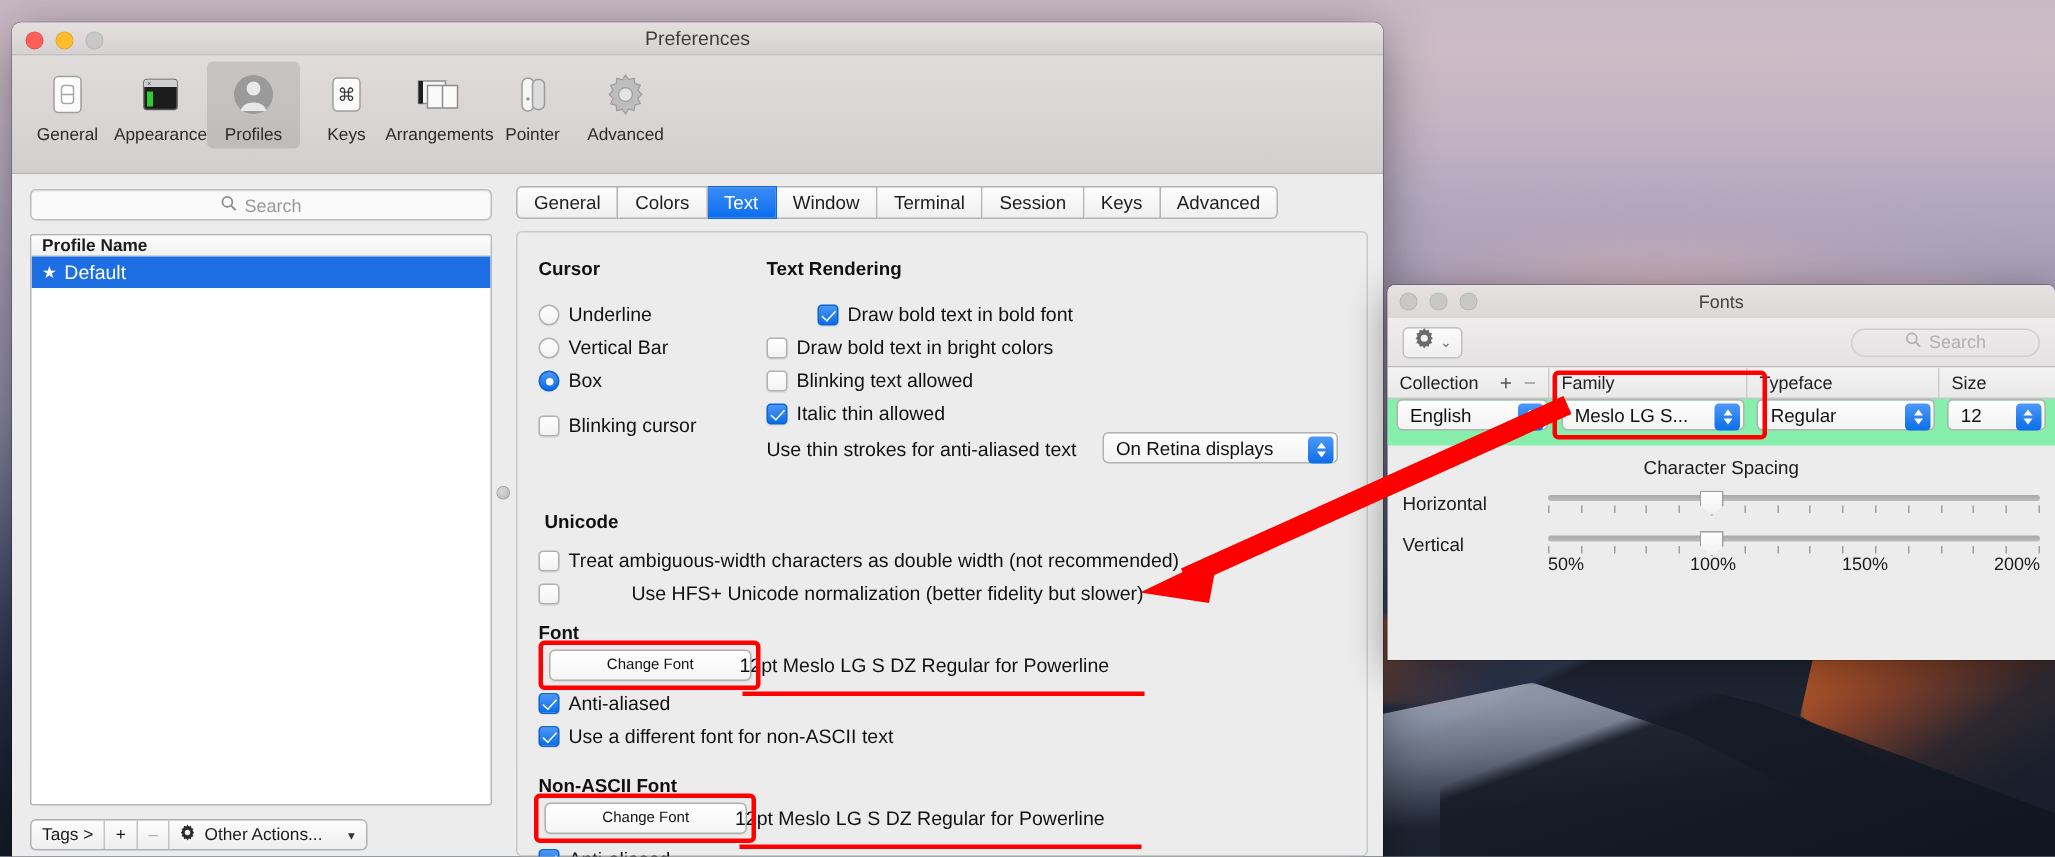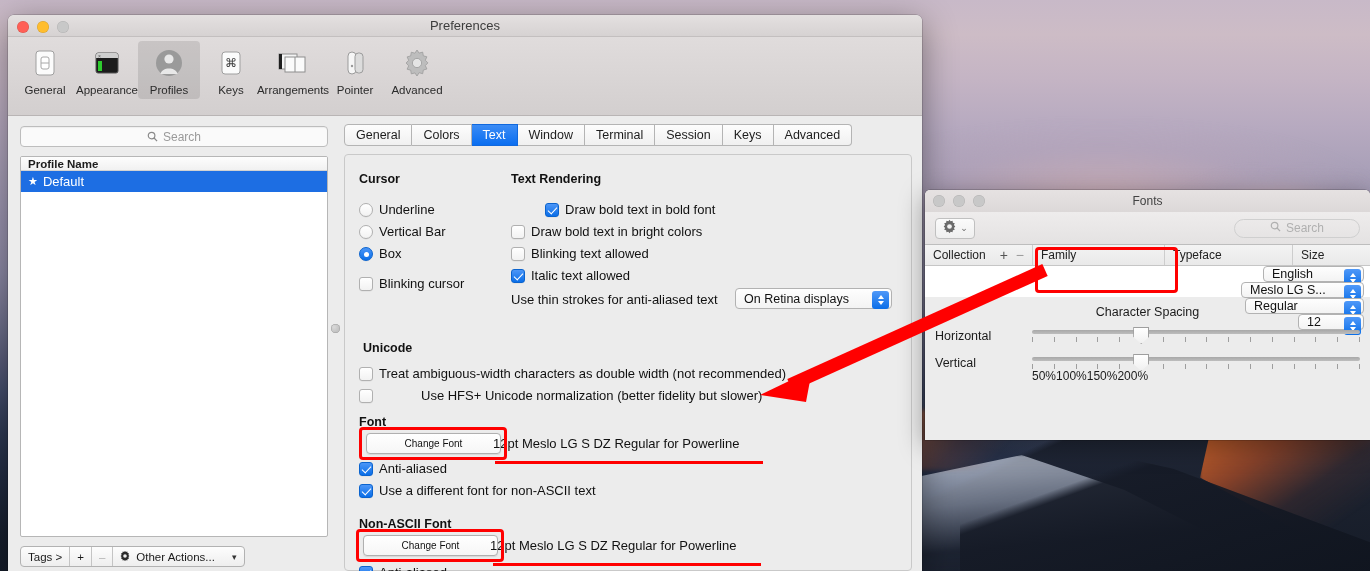--- a/index.html
+++ b/index.html
@@ -214,36 +214,36 @@
            display: flex; align-items: center; padding: 0 10px; }
   .gearbtn { width: 40px; height: 21px; border-radius: 4px; background: linear-gradient(180deg,#fbfbfb,#efefef);
              border: .5px solid #c0c0c0; display: flex; align-items: center; justify-content: center; gap: 3px; }
   .fsearch { margin-left: auto; width: 126px; height: 19px; border-radius: 9.5px;
              border: .5px solid #cfcfcf; display: flex; align-items: center; justify-content: center; gap: 5px; }
   .fsearch span { font-size: 12px; color: #b0b0b0; }
 
   .colhdr { height: 21px; display: flex; align-items: center; background: linear-gradient(180deg,#f3f3f3,#e9e9e9);
             border-bottom: .5px solid #c6c6c6; font-size: 12px; color: #222; }
   .colhdr > div { padding-left: 8px; height: 100%; display: flex; align-items: center; border-right: .5px solid #cdcdcd; }
-  .pickrow { height: 31px; display: flex; align-items: flex-end; background: #ffffff; gap: 0; padding: 0 6px; flex-direction: column; }
+  .pickrow { height: 31px; display: flex; align-items: flex-start; background: #86efac; gap: 0; padding: 0 6px; }
 
   .spacing { padding: 8px 10px 0 10px; }
   .sptitle { text-align: center; font-size: 12.5px; color: #1b1b1b; margin-bottom: 9px; }
   .sprow { display: flex; align-items: center; margin-bottom: 11px; }
   .splabel { width: 88px; text-align: left; font-size: 12.5px; color: #1b1b1b; margin-right: 9px; }
   .sltrack { position: relative; flex: 1; height: 16px; }
   .sltrack .bar { position: absolute; left: 0; right: 0; top: 2px; height: 4px; border-radius: 2px;
                   background: linear-gradient(180deg,#a8a8a8,#bdbdbd); }
   .sltrack .ticks { position: absolute; left: 0; right: 0; top: 9px; height: 5px; display: flex; justify-content: space-between; }
   .sltrack .ticks i { width: 1px; height: 5px; background: #9e9e9e; display: block; }
   .sltrack .knob { position: absolute; left: calc(33.3% - 8px); top: -1px; width: 16px; height: 17px;
                    background: linear-gradient(180deg,#ffffff,#f0f0f0); border: .5px solid #9e9e9e;
                    clip-path: polygon(0% 0%, 100% 0%, 100% 58%, 50% 100%, 0% 58%);
                    box-shadow: 0 1px 1px rgba(0,0,0,.14); }
-  .sclabels { display: flex; font-size: 12px; color: #1b1b1b;
+  .sclabels { display: flex; justify-content: space-between; font-size: 12px; color: #1b1b1b;
               padding-left: 97px; padding-right: 0; margin-top: -4px; }
 
   
   #arrow { position: absolute; inset: 0; pointer-events: none; }
 </style>
 </head>
 <body>
 
 <div id="desktop">
   <div class="cloudA"></div>
@@ -435,21 +435,21 @@
         <div class="row" style="position:absolute;left:166px;top:69px;">
           <span class="cbox"></span>
           <span>Draw bold text in bright colors</span>
         </div>
         <div class="row" style="position:absolute;left:166px;top:91px;">
           <span class="cbox"></span>
           <span>Blinking text allowed</span>
         </div>
         <div class="row" style="position:absolute;left:166px;top:113px;">
           <span class="cbox on"></span>
-          <span>Italic text allowed</span>
+          <span>Italic thin allowed</span>
         </div>
 
         <div class="row" style="position:absolute;left:166px;top:137px;">Use thin strokes for anti-aliased text</div>
         <div class="popup" style="position:absolute;left:390px;top:133px;width:157px;">
           <span>On Retina displays</span>
           <span class="stepper">
               <i class="up"></i>
               <i class="dn"></i>
             </span>
         </div>

